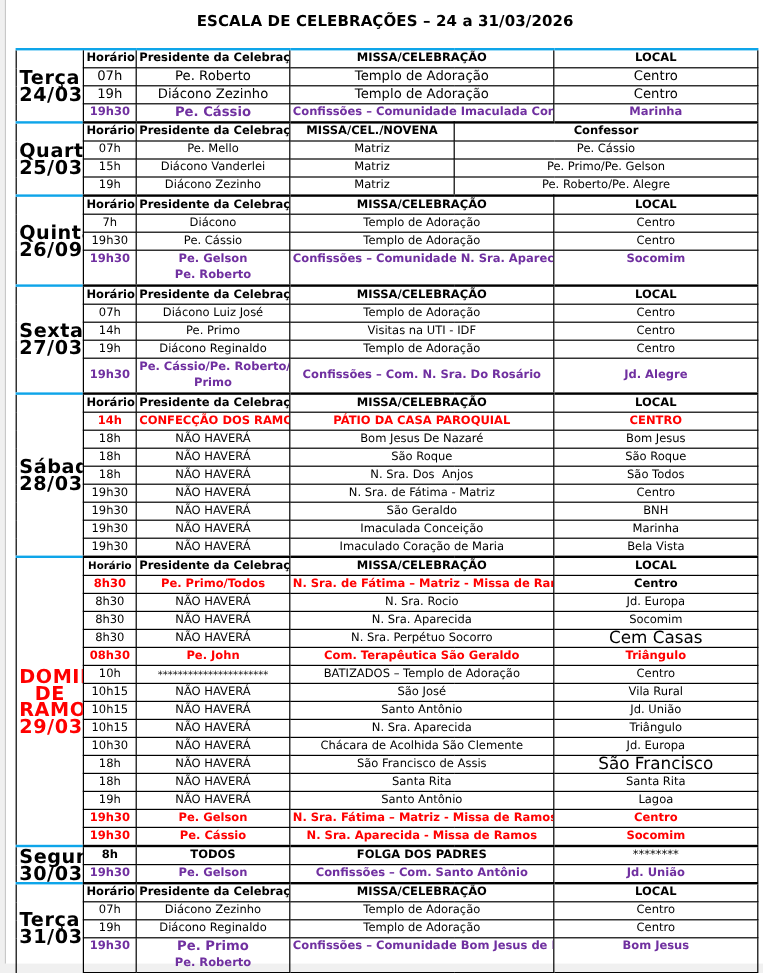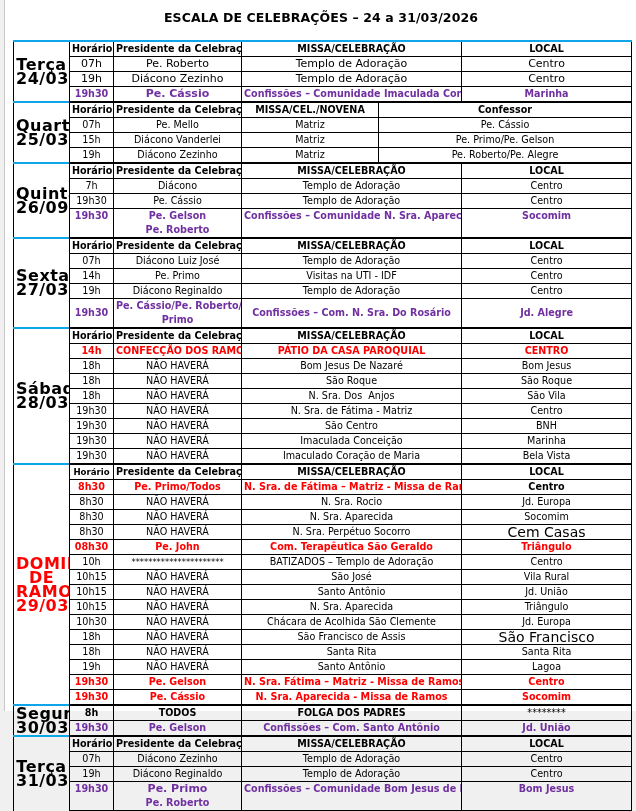--- a/index.html
+++ b/index.html
@@ -1,21 +1,21 @@
 <!DOCTYPE html>
 <html><head>
 <meta charset="utf-8">
 <style>
   html, body { margin:0; padding:0; }
   body {
     width:636px; height:811px; background:#f0f0f0; position:relative; overflow:hidden;
     font-family:"DejaVu Sans", sans-serif;
   }
   .page {
-    position:absolute; left:4px; top:0; width:632px; height:711px; background:#ffffff;
+    position:absolute; left:4px; top:0; width:632px; height:803px; background:#ffffff;
     border-left:1px solid #c8c8c8;
   }
   .title {
     position:absolute; left:0; top:10px; width:632px; text-align:center;
     font-weight:bold; font-size:12.5px; color:#000; letter-spacing:0.1px;
   }
   table.sched {
     position:absolute; left:8px; top:40px; width:618px;
     border-collapse:collapse; table-layout:fixed;
     font-size:9.6px; color:#000;
@@ -208,32 +208,32 @@
     <tr>
           <td>18h</td>
           <td>NÃO HAVERÁ</td>
           <td colspan="2">São Roque</td>
           <td class="last">São Roque</td>
         </tr>
     <tr>
           <td>18h</td>
           <td>NÃO HAVERÁ</td>
           <td colspan="2" style="white-space:pre">N. Sra. Dos  Anjos</td>
-          <td class="last">São Vila</td>
+          <td class="last">São Todos</td>
         </tr>
     <tr>
           <td>19h30</td>
           <td>NÃO HAVERÁ</td>
           <td colspan="2">N. Sra. de Fátima - Matriz</td>
           <td class="last">Centro</td>
         </tr>
     <tr>
           <td>19h30</td>
           <td>NÃO HAVERÁ</td>
-          <td colspan="2">São Centro</td>
+          <td colspan="2">São Geraldo</td>
           <td class="last">BNH</td>
         </tr>
     <tr>
           <td>19h30</td>
           <td>NÃO HAVERÁ</td>
           <td colspan="2">Imaculada Conceição</td>
           <td class="last">Marinha</td>
         </tr>
     <tr class="grp-bottom">
           <td>19h30</td>

